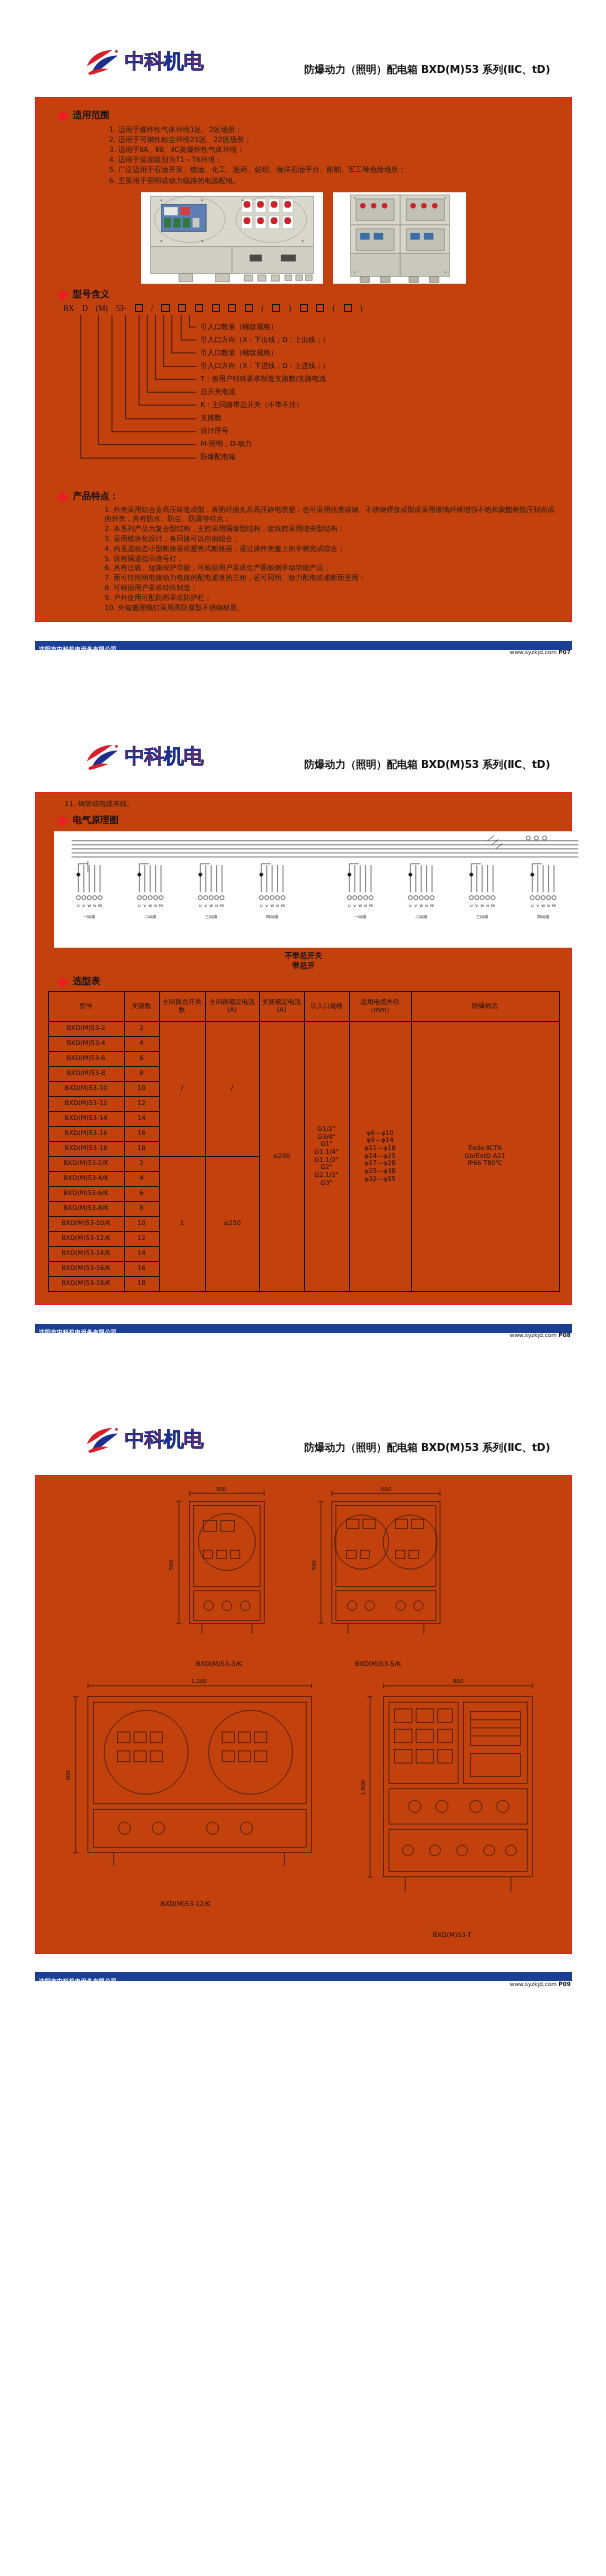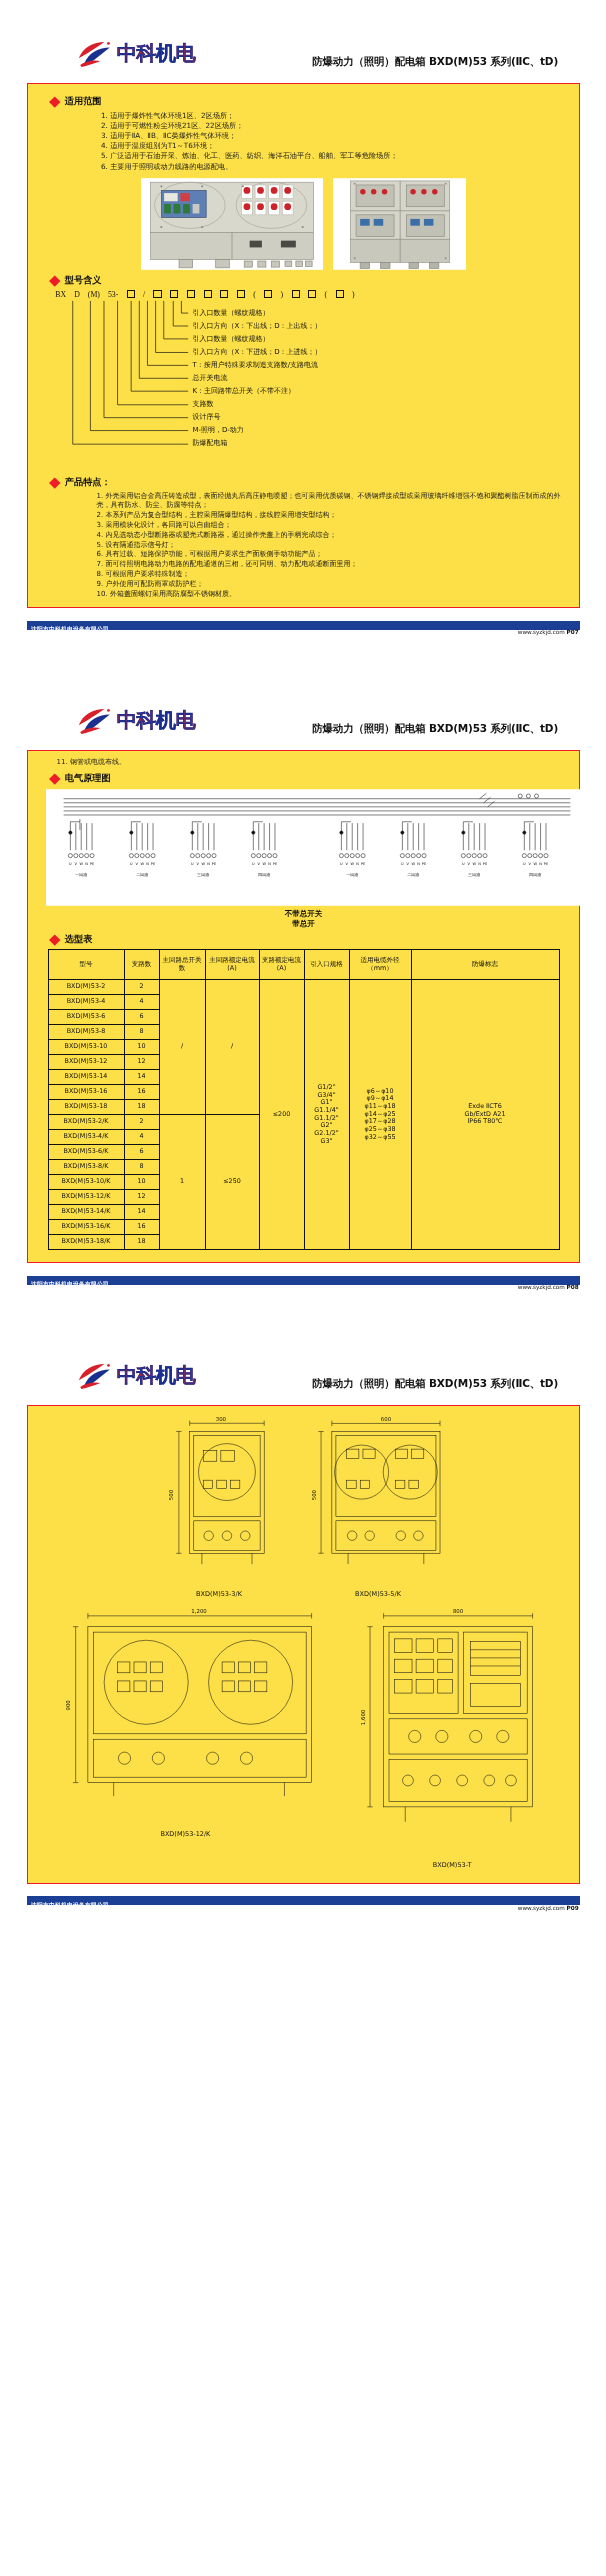--- a/index.html
+++ b/index.html
@@ -7,21 +7,21 @@
     margin: 0; padding: 0;
     background: #ffffff;
     font-family: "Liberation Sans", "DejaVu Sans", sans-serif;
   }
   body { width: 607px; }
 
   .page {
     width: 607px;
     position: relative;
     background: #fff;
-    padding: 8px;
+    padding: 16px;
   }
   .page-gap { height: 17.6px; background: #ffffff; }
 
   
   .pg-header {
     height: 65px;
     position: relative;
     display: flex;
     align-items: flex-end;
     padding: 0 26px 4.1px 26px;
@@ -43,24 +43,24 @@
     font-size: 10.5px;
     font-weight: 700;
     color: #111;
     letter-spacing: -0.2px;
     white-space: nowrap;
     font-family: "DejaVu Sans", sans-serif;
   }
 
   
   .frame {
-    margin: 10px 19px;
+    margin: 16px 19px;
     border: 1.4px solid #ee1c25;
     position: relative;
-    background: #fde047;
+    background: #c2410c;
   }
 
   .frame-inner { padding: 6.8px 11px 8.1px 11px; }
 
   
   .sec-head {
     display: flex; align-items: center; gap: 6.1px;
     margin: 4.1px 0 2.7px 12.2px;
   }
   .diamond {

